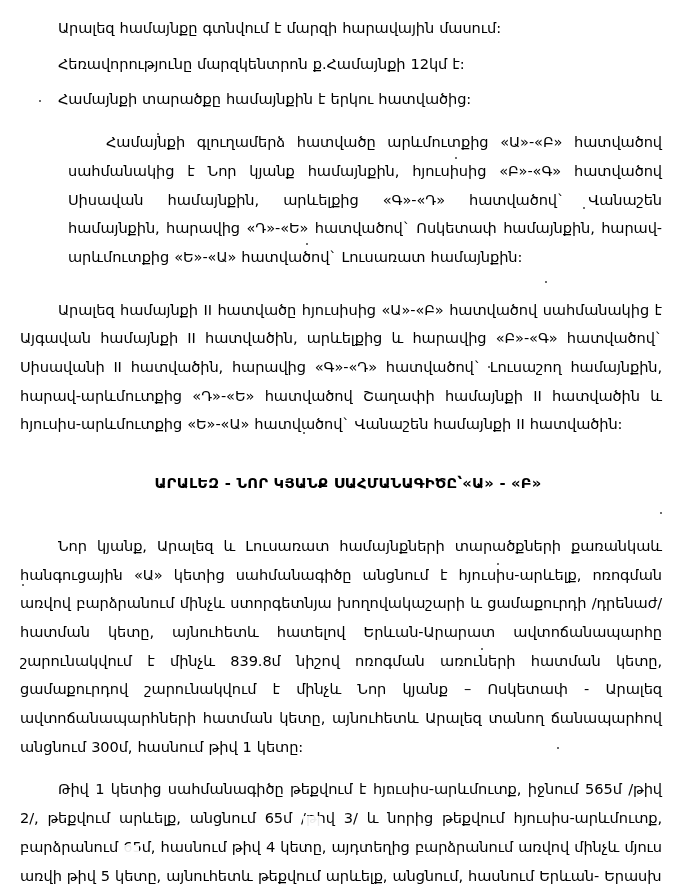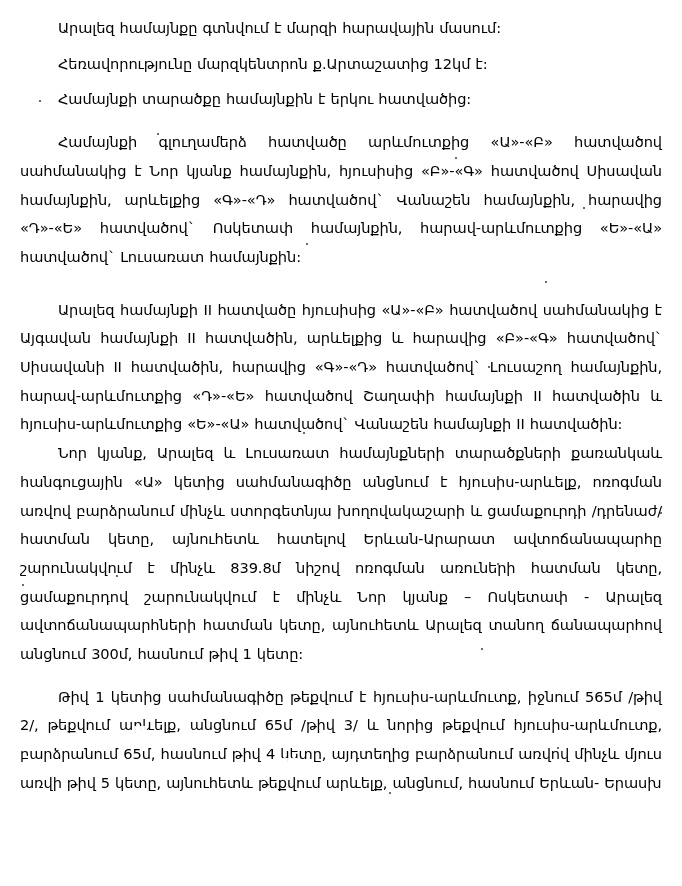--- a/index.html
+++ b/index.html
@@ -38,21 +38,21 @@
     text-justify: inter-word;
     letter-spacing: -0.1px;
     word-spacing: 0.5px;
     -webkit-font-smoothing: none;
   }
   p.indent {
     text-indent: 38px;
   }
   p.gap-sm { margin-bottom: 7px; }
   p.gap-md { margin-bottom: 14px; }
-  p.gap-lg { margin-bottom: 24px; }
+  p.gap-lg { margin-bottom: 24px; margin-left: 48px; }
 
   h1.heading {
     margin: 0;
     padding: 0;
     font-size: 14.8px;
     line-height: 28.7px;
     font-weight: bold;
     text-align: center;
     letter-spacing: 0.2px;
     text-indent: 14px;
@@ -78,29 +78,32 @@
 </style>
 </head>
 <body>
 
 <div id="page">
 
   <div class="doc-body">
 
     <p class="para indent gap-sm">Արալեզ համայնքը գտնվում է մարզի հարավային մասում:</p>
 
-    <p class="para indent gap-sm">Հեռավորությունը մարզկենտրոն ք.Արտաշատից 12կմ է:</p>
+    <p class="para indent gap-sm">Հեռավորությունը մարզկենտրոն ք.Համայնքի 12կմ է:</p>
 
     <p class="para indent gap-md">Համայնքի տարածքը  համայնքին է երկու հատվածից:</p>
 
     <p class="para indent gap-lg">Համայնքի գլուղամերձ հատվածը արևմուտքից  «Ա»-«Բ» հատվածով սահմանակից է Նոր կյանք համայնքին, հյուսիսից «Բ»-«Գ» հատվածով Սիսավան համայնքին, արևելքից «Գ»-«Դ» հատվածով` Վանաշեն համայնքին, հարավից «Դ»-«Ե» հատվածով` Ոսկետափ համայնքին, հարավ-արևմուտքից «Ե»-«Ա» հատվածով` Լուսառատ համայնքին:</p>
 
 
     <p class="para indent">Արալեզ համայնքի II հատվածը հյուսիսից «Ա»-«Բ» հատվածով սահմանակից է Այգավան համայնքի II հատվածին, արևելքից և հարավից «Բ»-«Գ» հատվածով` Սիսավանի II հատվածին, հարավից «Գ»-«Դ» հատվածով` Լուսաշող համայնքին, հարավ-արևմուտքից «Դ»-«Ե» հատվածով Շաղափի համայնքի II հատվածին և հյուսիս-արևմուտքից «Ե»-«Ա» հատվածով` Վանաշեն համայնքի II հատվածին:</p>
 
+    <div class="heading-block">
+      <h1 class="heading">ԱՐԱԼԵԶ - ՆՈՐ ԿՅԱՆՔ ՍԱՀՄԱՆԱԳԻԾԸ՝«Ա» - «Բ»</h1>
+    </div>
 
     <p class="para indent gap-md">Նոր  կյանք, Արալեզ և Լուսառատ համայնքների տարածքների քառանկաև հանգուցային «Ա» կետից սահմանագիծը անցնում է հյուսիս-արևելք, ոռոգման առվով բարձրանում մինչև ստորգետնյա խողովակաշարի և ցամաքուրդի /դրենաժ/  հատման կետը, այնուհետև հատելով Երևան-Արարատ ավտոճանապարհը շարունակվում է մինչև 839.8մ նիշով ոռոգման    առուների հատման կետը, ցամաքուրդով շարունակվում է մինչև Նոր կյանք – Ոսկետափ - Արալեզ ավտոճանապարհների հատման կետը, այնուհետև Արալեզ տանող ճանապարհով անցնում 300մ, հասնում թիվ 1  կետը:</p>
 
     <p class="para indent">Թիվ 1   կետից սահմանագիծը թեքվում է հյուսիս-արևմուտք, իջնում 565մ /թիվ 2/, թեքվում արևելք, անցնում 65մ /թիվ 3/ և նորից թեքվում հյուսիս-արևմուտք, բարձրանում 65մ, հասնում թիվ 4    կետը, այդտեղից բարձրանում առվով մինչև մյուս առվի թիվ 5    կետը, այնուհետև թեքվում արևելք, անցնում, հասնում Երևան- Երասխ</p>
 
   </div>
 
   <span class="speck" style="left:306px; top:243px; width:2px; height:2px;"></span>
   <span class="speck" style="left:157px; top:133px; width:2px; height:2px;"></span>
   <span class="speck" style="left:455px; top:157px; width:2px; height:2px;"></span>

